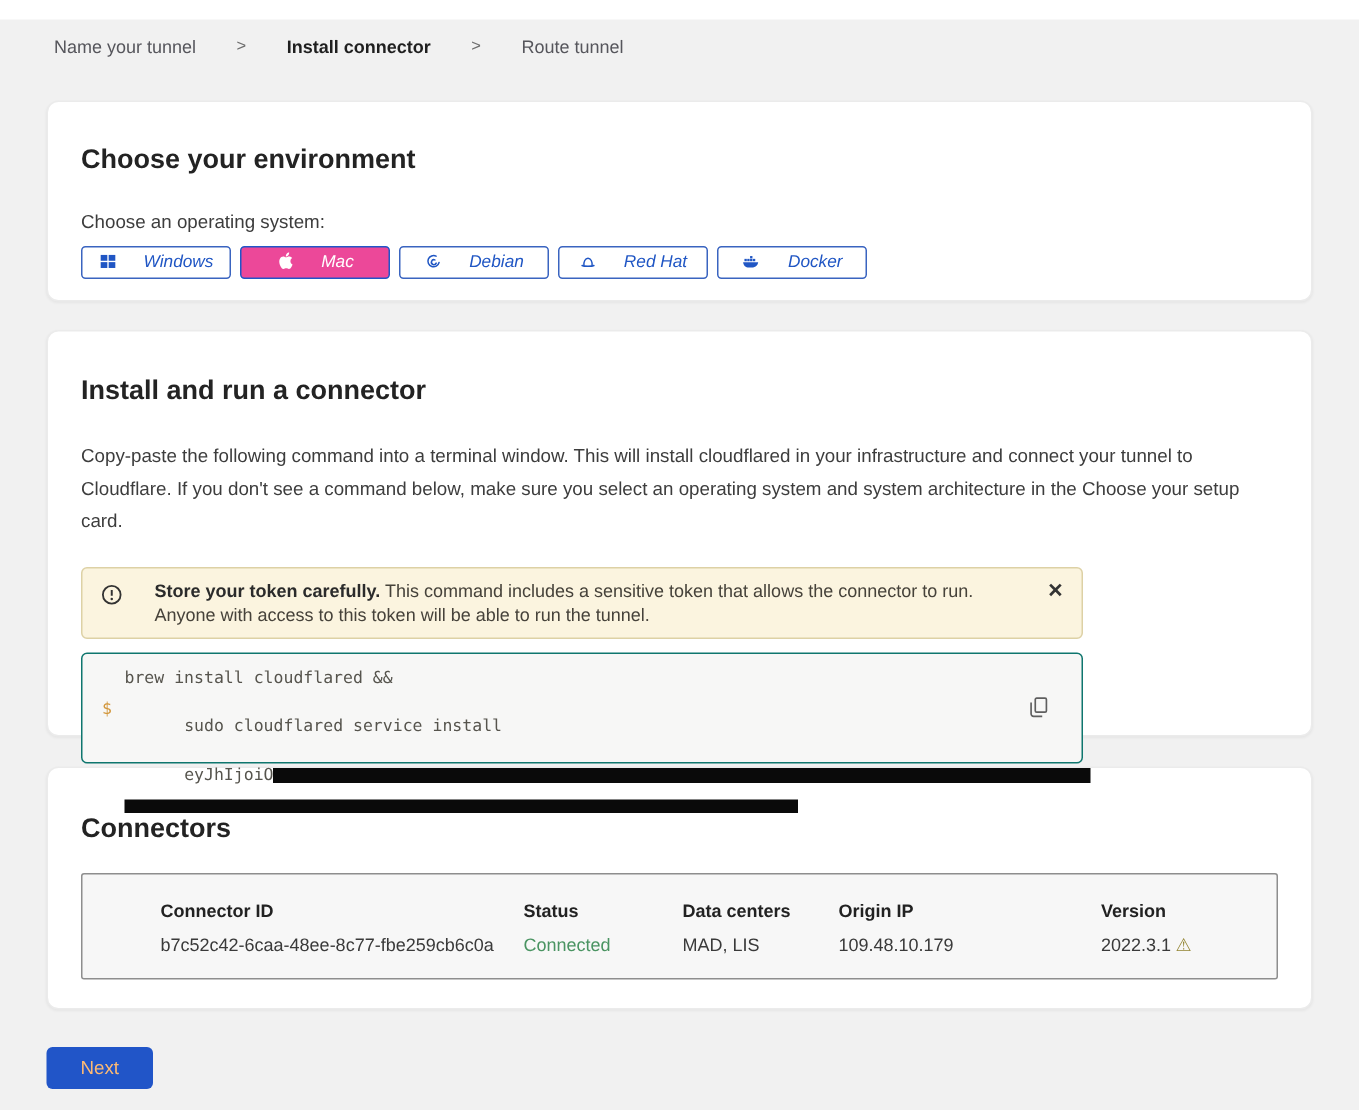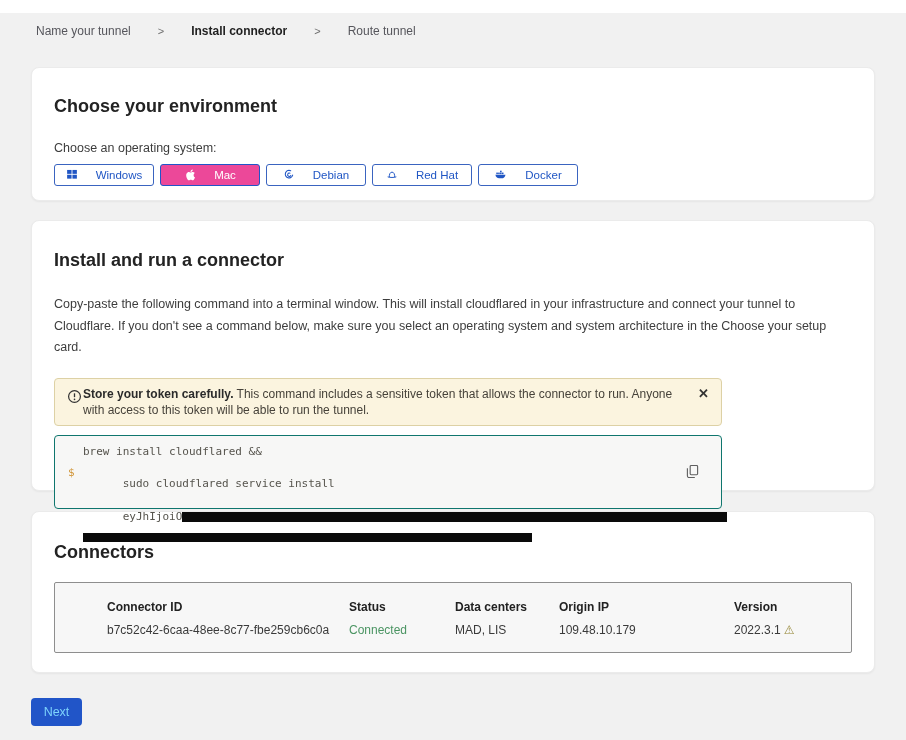--- a/index.html
+++ b/index.html
@@ -28,33 +28,33 @@
   }
   .card-title { font-size: 18px; font-weight: bold; color: #232323; line-height: 18px; }
 
   
   .card-env { margin-top: 28px; height: 134px; padding: 29px 22px 0 22px; }
   .os-label { margin-top: 26px; font-size: 12.5px; color: #3d3d3d; line-height: 15px; }
   .os-row { margin-top: 8px; display: flex; gap: 6px; }
   .os-btn {
     width: 100px; height: 22px; display: flex; align-items: center; justify-content: center; gap: 18px;
     background: #ffffff; border: 1px solid #3a64c0; border-radius: 3px;
-    font-size: 11.5px; color: #2056c4; cursor: pointer; font-family: "Liberation Sans", sans-serif;
+    font-size: 11.5px; color: #2056c4; cursor: pointer; font-family: "Liberation Sans", sans-serif; font-style: italic;
   }
   .os-btn.selected { background: #ec4899; border-color: #2155c8; color: #ffffff; }
   .os-btn svg { flex: 0 0 auto; }
 
   
   .card-install { margin-top: 19px; height: 271px; padding: 30px 22px 0 22px; }
   .install-desc { margin-top: 25px; font-size: 12.5px; line-height: 21.5px; color: #3d3d3d; }
 
   .warning-banner {
     position: relative; margin-top: 19px; max-width: 668px; min-height: 46px;
     background: #fbf4df; border: 1px solid #ddd1a5; border-radius: 4px;
-    padding: 7px 34px 7px 28px; font-size: 12px; line-height: 16px; color: #46423a;
+    padding: 7px 34px 7px 48px; font-size: 12px; line-height: 16px; color: #46423a;
   }
   .warning-banner b { color: #2b2b2b; }
   .warn-info-icon { position: absolute; left: 12px; top: 10px; }
   .warn-close { position: absolute; right: 10px; top: 6px; font-size: 13px; color: #333; cursor: pointer; line-height: 14px; padding: 2px; font-weight: bold; }
 
   .code-block {
     position: relative; margin-top: 9px; max-width: 668px; height: 74px;
     background: #f7f7f6; border: 1px solid #0f766e; border-radius: 4px;
     padding: 10px 14px 0 14px;
     font-family: "DejaVu Sans Mono", monospace; font-size: 11px; color: #56544d;
@@ -76,22 +76,22 @@
     background: #f7f7f7; padding: 17px 10px 15px 52px;
   }
   .t-row { display: grid; grid-template-columns: 242px 106px 104px 175px 1fr; font-size: 12px; align-items: center; }
   .t-head { font-weight: bold; color: #222222; margin-bottom: 9px; }
   .t-data { color: #3a3a3a; }
   .status-connected { color: #4a9462; }
   .version-warn { color: #948634; font-size: 12px; margin-left: 3px; }
 
   
   .next-btn {
-    margin: 25px 0 0 31px; width: 51px; height: 28px;
-    background: #2155c8; color: #7dd3fc; border: none; border-radius: 4px;
+    margin: 25px 0 0 31px; width: 71px; height: 28px;
+    background: #2155c8; color: #fdba74; border: none; border-radius: 4px;
     font-size: 12.5px; font-family: "Liberation Sans", sans-serif; cursor: pointer;
   }
 </style>
 </head>
 <body>
 
 
 
 <div class="top-strip"></div>
 

